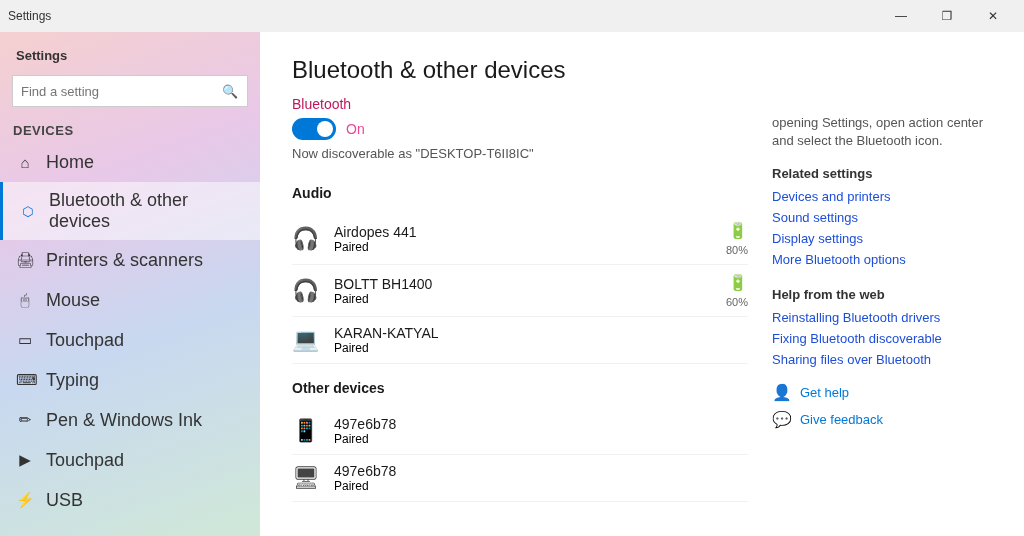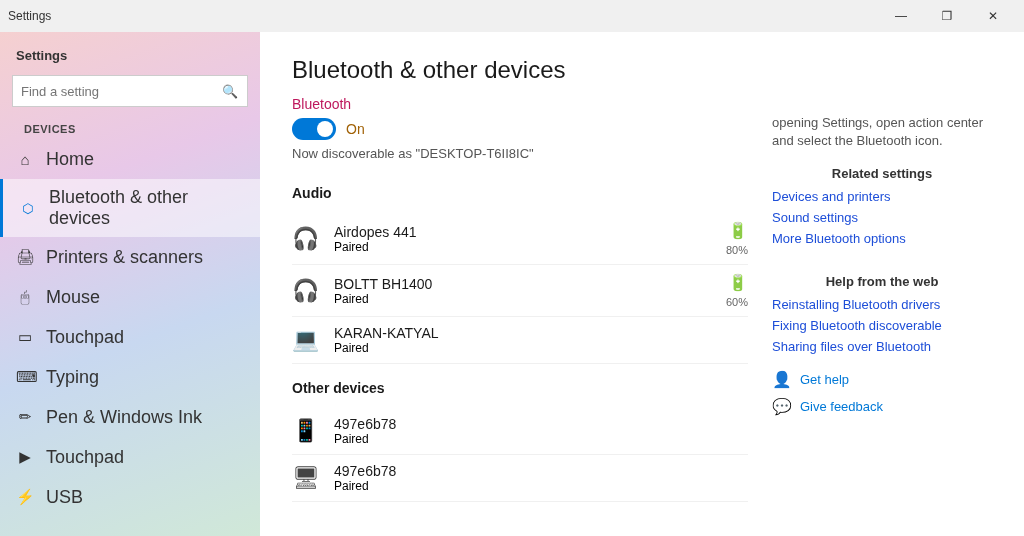--- a/index.html
+++ b/index.html
@@ -81,24 +81,24 @@
       outline: none;
       flex: 1;
       font-size: 13px;
       background: transparent;
     }
     .search-icon-btn {
       color: #666;
       font-size: 13px;
     }
     .sidebar-section-label {
-      font-size: 11px;
+      font-size: 13px;
       font-weight: 700;
       color: #444;
-      padding: 8px 16px 4px 24px;
+      padding: 8px 16px 4px 13px;
       text-transform: uppercase;
       letter-spacing: 0.5px;
     }
     .nav-item {
       display: flex;
       align-items: center;
       padding: 8px 16px;
       cursor: pointer;
       color: #333;
       gap: 12px;
@@ -162,21 +162,21 @@
       position: absolute;
       width: 16px;
       height: 16px;
       background: white;
       border-radius: 50%;
       top: 3px;
       right: 3px;
     }
     .toggle-label {
       font-size: 14px;
-      color: #a16207;
+      color: #ec4899;
     }
     .discoverable-text {
       font-size: 13px;
       color: #555;
       margin-bottom: 24px;
     }
     .section-heading {
       font-size: 14px;
       font-weight: 600;
       color: #1a1a1a;
@@ -222,32 +222,31 @@
       font-size: 11px;
       color: #666;
     }
 
     
     .related-label {
       font-size: 13px;
       font-weight: 600;
       color: #333;
       margin-bottom: 8px;
-      text-align: center;
     }
     .related-link {
       display: block;
       font-size: 13px;
       color: #1d4ed8;
       text-decoration: none;
       margin-bottom: 6px;
       cursor: pointer;
     }
     .help-section {
-      margin-top: 28px;
+      margin-top: 20px;
     }
     .help-item {
       display: flex;
       align-items: center;
       gap: 8px;
       margin-top: 8px;
       cursor: pointer;
     }
     .help-item-icon {
       font-size: 16px;
@@ -390,20 +389,21 @@
         </div>
       </div>
     </div>
 
     <div class="content-sidebar">
       <p class="intro-text">opening Settings, open action center and select the Bluetooth icon.</p>
 
       <div class="related-label">Related settings</div>
       <a class="related-link">Devices and printers</a>
       <a class="related-link">Sound settings</a>
+      <a class="related-link">Display settings</a>
       <a class="related-link">More Bluetooth options</a>
 
       <div class="help-section">
         <div class="related-label">Help from the web</div>
         <a class="related-link">Reinstalling Bluetooth drivers</a>
         <a class="related-link">Fixing Bluetooth discoverable</a>
         <a class="related-link">Sharing files over Bluetooth</a>
       </div>
 
       <div class="help-item" style="margin-top:16px;">

